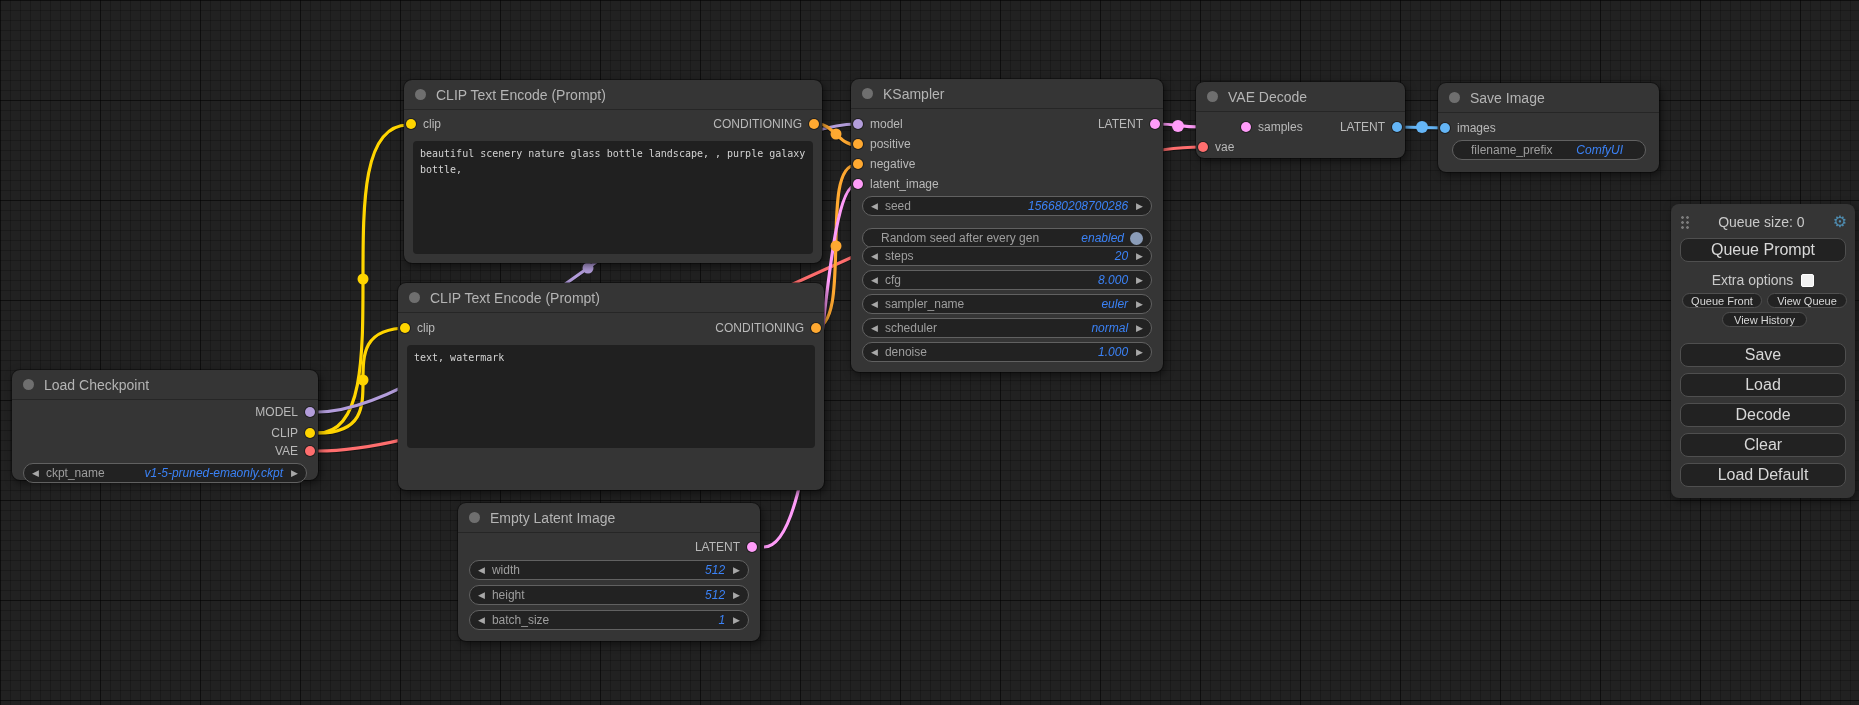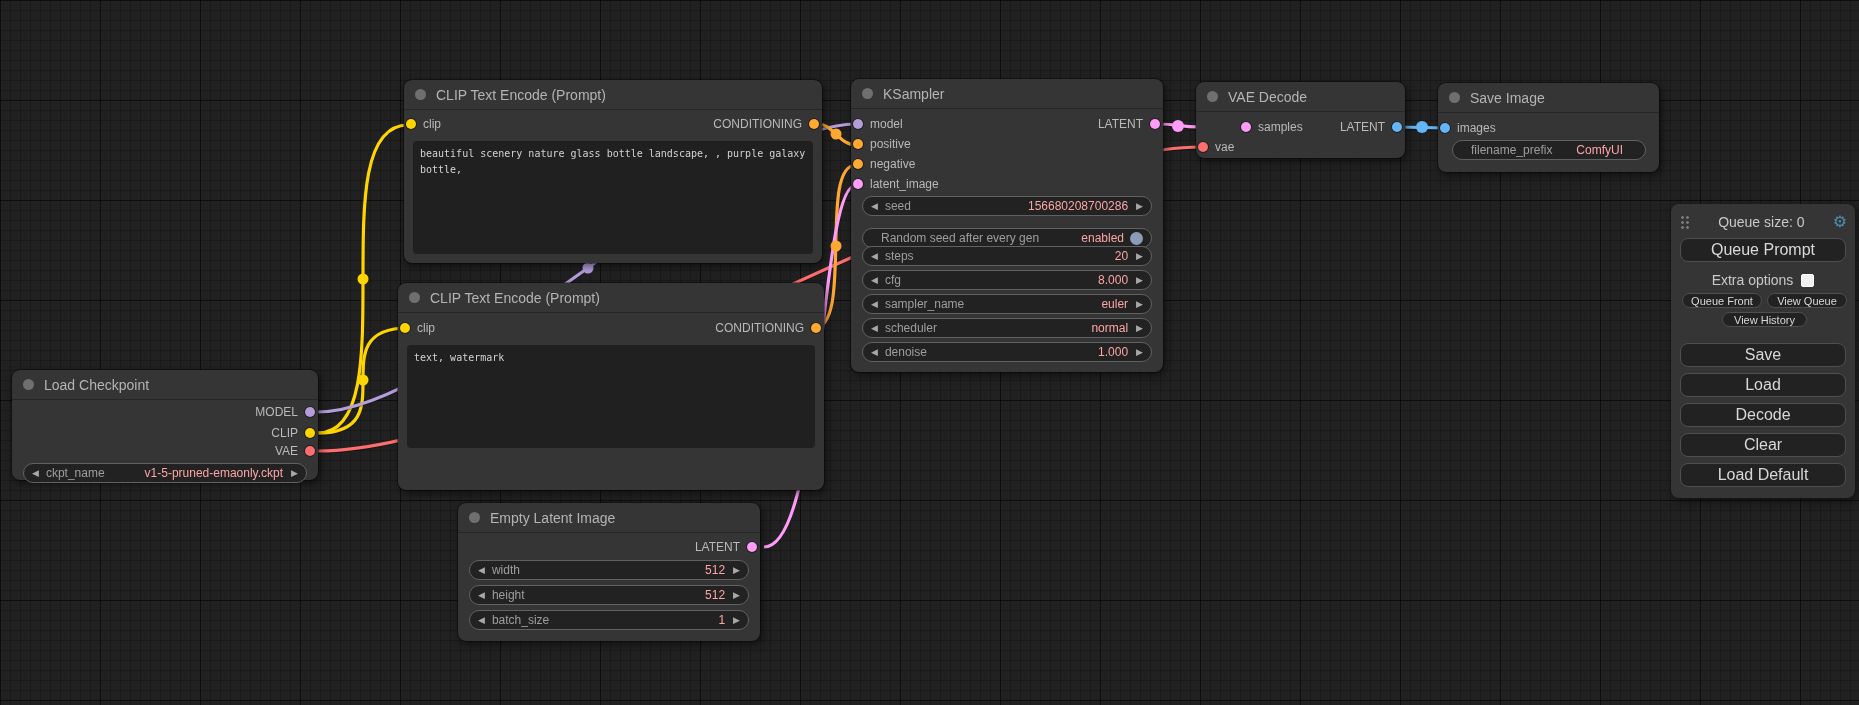--- a/index.html
+++ b/index.html
@@ -26,21 +26,21 @@
 
   .port { position:absolute; display:flex; align-items:center; gap:7px;
     font-size:12px; color:#b9b9b9; height:12px; white-space:nowrap; }
   .port.in  { left:2px; }
   .port.out { right:3px; flex-direction:row; }
   .pdot { width:10px; height:10px; border-radius:50%; flex:0 0 auto; box-shadow:0 0 0 1px rgba(0,0,0,.4); }
 
   .widget { position:absolute; left:11px; right:11px; height:20px; background:#222;
     border:1px solid #616161; border-radius:10px; display:flex; align-items:center;
     padding:0 8px; font-size:12px; color:#9e9e9e; white-space:nowrap; }
-  .widget .val { margin-left:auto; color:#fca5a5; }
+  .widget .val { margin-left:auto; color:#3b82f6;font-style:italic; }
   .widget .arrow { color:#a8a8a8; font-size:9px; line-height:1; flex:0 0 auto; }
   .widget .arrow.l { margin-right:7px; }
   .widget .arrow.r { margin-left:8px; }
   .widget .toggle { width:13px; height:13px; border-radius:50%; margin-left:6px; flex:0 0 auto; }
   .widget.center-label { padding-left:18px; }
 
   .textarea { position:absolute; left:9px; right:9px; background:#202020; border-radius:4px;
     padding:5px 7px; font-family:"DejaVu Sans Mono", monospace; font-size:10px; line-height:1.6;
     color:#d2d2d2; white-space:pre-wrap; word-break:break-word; overflow:hidden; }
 

